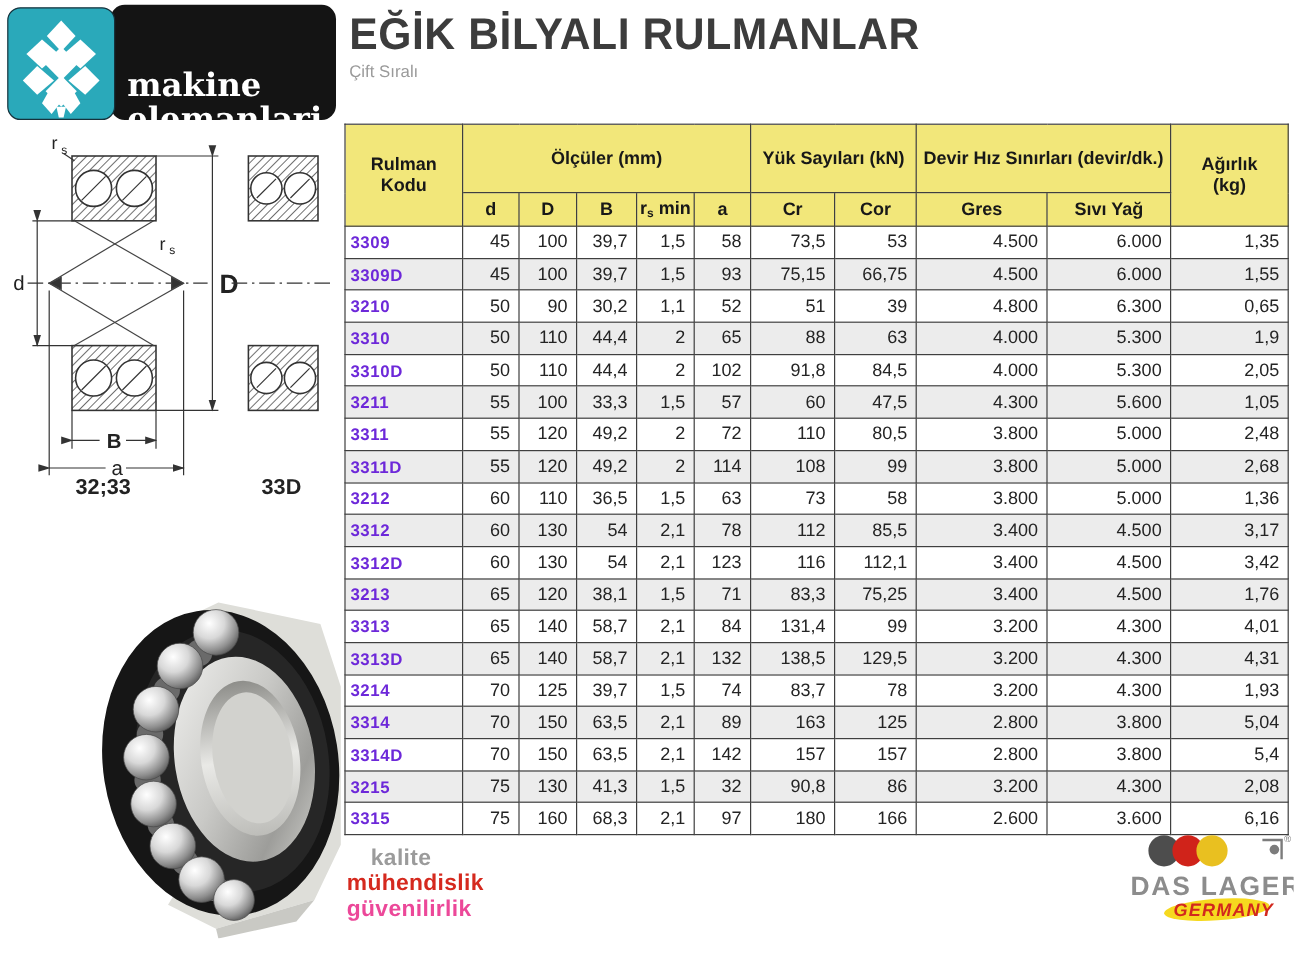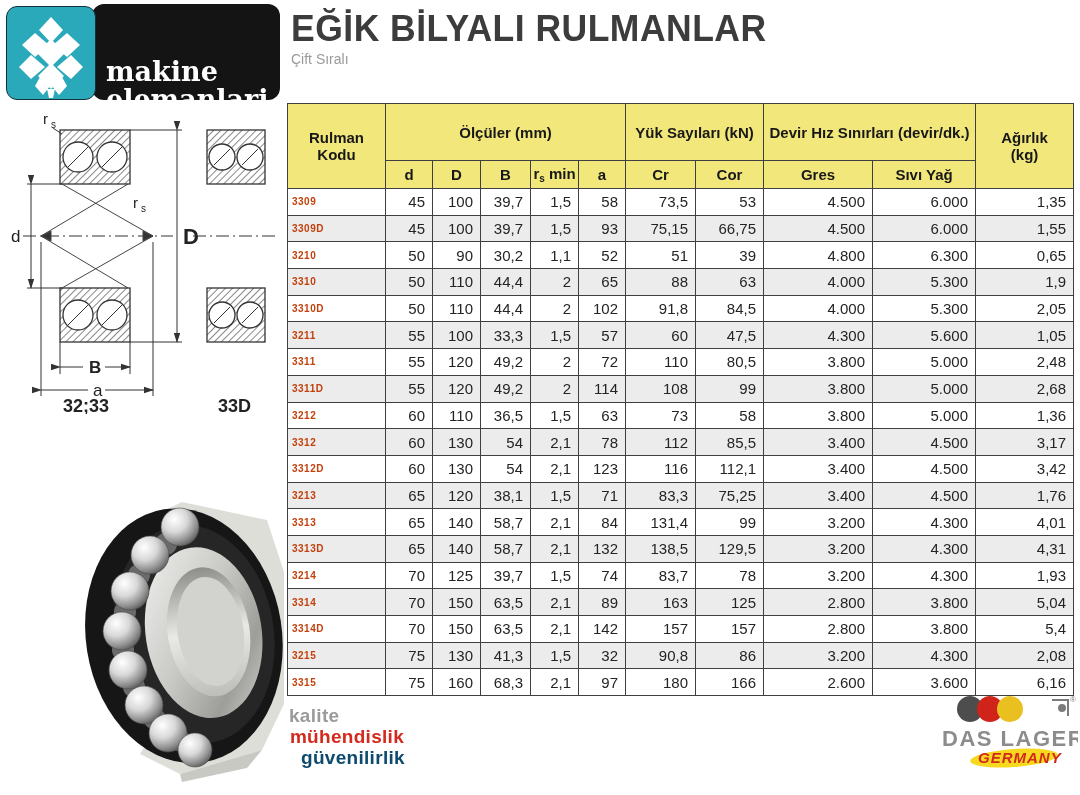--- a/index.html
+++ b/index.html
@@ -28,28 +28,28 @@
              border-collapse:collapse;table-layout:fixed;
              border:1px solid #a16207;}
   table.spec th,table.spec td{border:1px solid #3f3f3f;box-sizing:border-box;}
   table.spec th{background:#F2E77A;font-size:15px;font-weight:700;color:#181818;
                 text-align:center;vertical-align:middle;padding:0 2px;}
   tr.h-group{height:57px;}
   tr.h-sub{height:28px;}
   table.spec td{font-size:15px;color:#242424;text-align:right;padding:0 7px 0 0;
                 height:26.7px;vertical-align:middle;background:#ffffff;}
   table.spec td.code{text-align:left;padding:0 0 0 4px;font-weight:700;
-                     font-size:10px;letter-spacing:.5px;color:#c2410c;}
+                     font-size:14px;letter-spacing:.5px;color:#6d28d9;}
   table.spec tr.alt td{background:#ECECEC;}
   .subscript{font-size:10px;vertical-align:-3px;}
 
   
   .tagline{position:absolute;left:289px;top:705px;font-weight:700;font-size:19px;
            line-height:21px;letter-spacing:.3px;}
-  .tg1{color:#9b9b9b;} .tg2{color:#d5291e;text-align:center;} .tg3{color:#0c4a6e;margin-left:12px;}
+  .tg1{color:#9b9b9b;margin-left:20px;} .tg2{color:#d5291e;text-align:center;} .tg3{color:#ec4899;}
 
   svg text{font-family:"Liberation Sans",sans-serif;}
 </style>
 </head>
 <body>
 
 <div class="page">
 
   <div class="logo-black">
     <div class="l1">makine</div>

